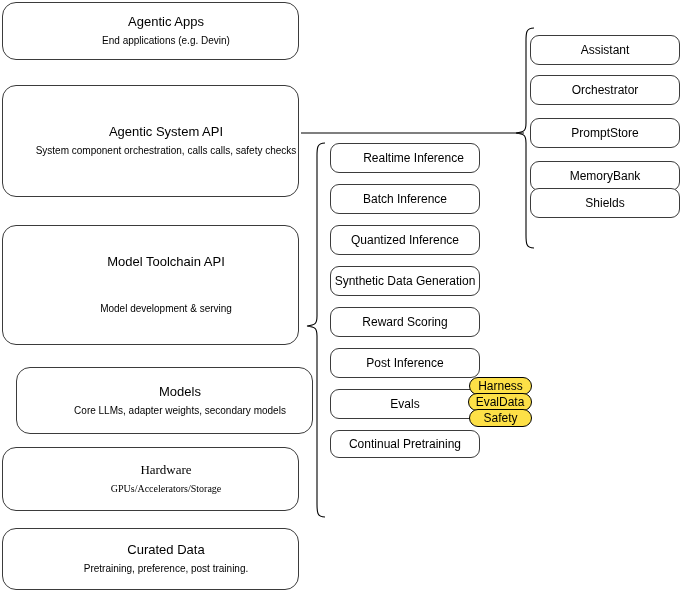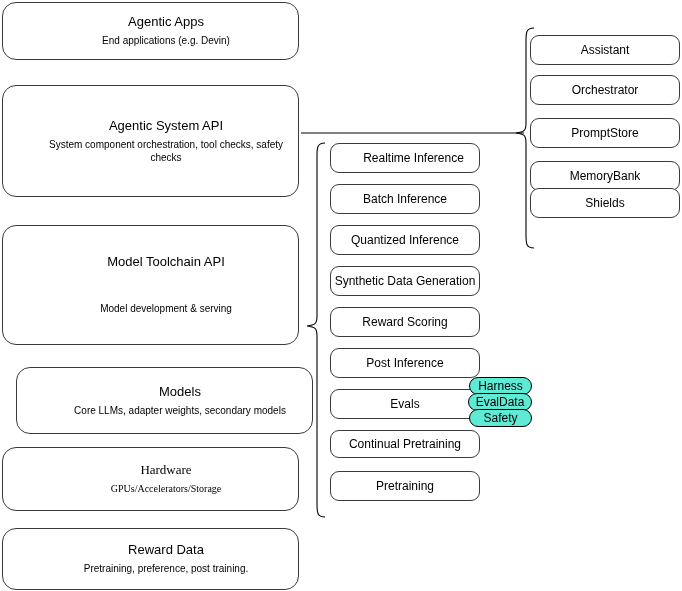--- a/index.html
+++ b/index.html
@@ -57,21 +57,21 @@
     align-items: center;
     justify-content: center;
     font-size: 12px;
     color: #000;
   }
   .pill {
     position: absolute;
     box-sizing: border-box;
     border: 1px solid #000000;
     border-radius: 999px;
-    background: #5eead4;
+    background: #fde047;
     display: flex;
     align-items: center;
     justify-content: center;
     font-size: 12px;
     color: #000;
     z-index: 5;
   }
   .brace-svg, .connector-svg {
     position: absolute;
     overflow: visible;
@@ -91,40 +91,40 @@
     <line x1="301" y1="133" x2="524" y2="133"></line>
   </svg>
 
   <div class="box stack-box" style="left:2px; top:2px; width:297px; height:58px;">
     <div class="title">Agentic Apps</div>
     <div class="sub">End applications (e.g. Devin)</div>
   </div>
 
   <div class="box stack-box" style="left:2px; top:85px; width:297px; height:112px;">
     <div class="title">Agentic System API</div>
-    <div class="sub">System component orchestration, tool checks, safety checks</div>
+    <div class="sub">System component orchestration, calls calls, safety checks</div>
   </div>
 
   <div class="box stack-box" style="left:2px; top:225px; width:297px; height:120px;gap:28px;">
     <div class="title">Model Toolchain API</div>
     <div class="sub">Model development &amp; serving</div>
   </div>
 
   <div class="box stack-box" style="left:16px; top:367px; width:297px; height:67px;">
     <div class="title">Models</div>
     <div class="sub">Core LLMs, adapter weights, secondary models</div>
   </div>
 
   <div class="box stack-box" style="left:2px; top:447px; width:297px; height:64px;font-family:Liberation Serif, serif;">
     <div class="title">Hardware</div>
     <div class="sub">GPUs/Accelerators/Storage</div>
   </div>
 
   <div class="box stack-box" style="left:2px; top:528px; width:297px; height:62px;">
-    <div class="title">Reward Data</div>
+    <div class="title">Curated Data</div>
     <div class="sub">Pretraining, preference, post training.</div>
   </div>
 
   <svg class="brace-svg" style="left:303px; top:140px; width:26px; height:382px;">
     <path d="M 22 3
              C 14 3, 14 8, 14 16
              L 14 176
              C 14 184, 12 185, 4 186
              C 12 187, 14 188, 14 196
              L 14 364
@@ -147,23 +147,20 @@
     <span>Reward Scoring</span>
   </div>
   <div class="chip" style="left:330px; top:348px; width:150px; height:30px;">
     <span>Post Inference</span>
   </div>
   <div class="chip" style="left:330px; top:389px; width:150px; height:30px;">
     <span>Evals</span>
   </div>
   <div class="chip" style="left:330px; top:430px; width:150px; height:28px;">
     <span>Continual Pretraining</span>
-  </div>
-  <div class="chip" style="left:330px; top:471px; width:150px; height:30px;">
-    <span>Pretraining</span>
   </div>
 
   <div class="pill" style="left:469px; top:377px; width:63px; height:18px;">
     <span>Harness</span>
   </div>
   <div class="pill" style="left:468px; top:393px; width:64px; height:18px;">
     <span>EvalData</span>
   </div>
   <div class="pill" style="left:469px; top:409px; width:63px; height:18px;">
     <span>Safety</span>

